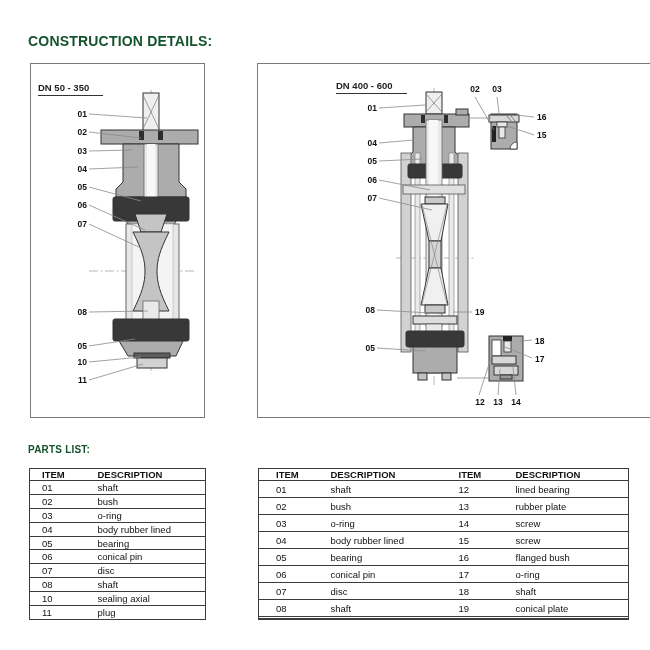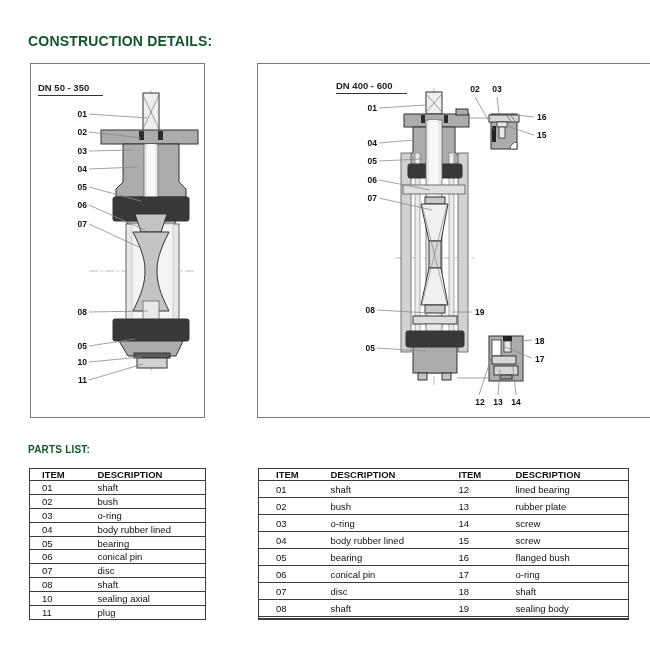--- a/index.html
+++ b/index.html
@@ -353,21 +353,21 @@
       <tr>
         <td>07</td>
         <td>disc</td>
         <td>18</td>
         <td>shaft</td>
       </tr>
       <tr>
         <td>08</td>
         <td>shaft</td>
         <td>19</td>
-        <td>sealing body</td>
+        <td>conical plate</td>
       </tr>
       <tr>
         <td></td>
         <td></td>
         <td></td>
         <td></td>
       </tr>
       <tr>
         <td></td>
         <td></td>

